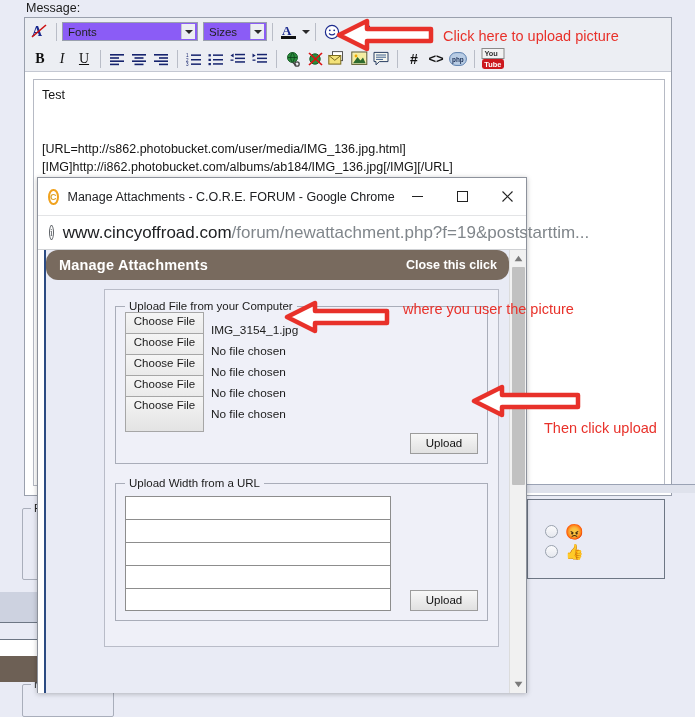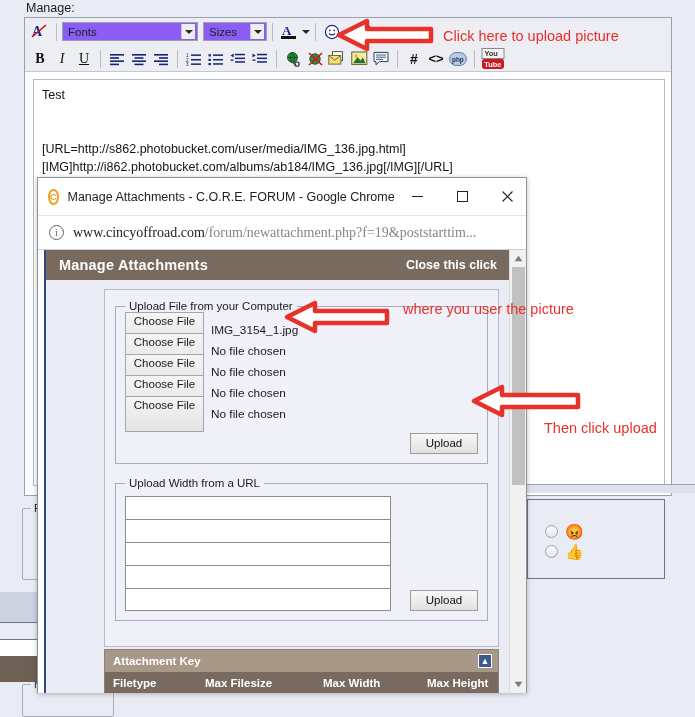--- a/index.html
+++ b/index.html
@@ -105,30 +105,30 @@
   .ch-ctrl { width:45px; display:flex;align-items:center;justify-content:center; cursor:pointer; }
   .ch-url {
     height:34px; background:#fff; display:flex; align-items:center;
     border-bottom:1px solid #cfd1d4; padding-left:11px; gap:9px;
   }
   .info-circle {
     width:15px;height:15px;border-radius:50%;border:1.3px solid #5f6368;
     display:flex;align-items:center;justify-content:center;font-size:10px;color:#5f6368;
     font-family:"Liberation Serif", serif;
   }
-  .urltext { font-size:14px; color:#202124; white-space:nowrap;font-family:Liberation Serif, serif; }
+  .urltext { font-size:17px; color:#202124; white-space:nowrap; }
   .urltext .dim { color:#80868b; }
 
   .ch-body { position:relative; height:443px; background:#ffffff; overflow:hidden; }
 
   
   .vb-page { position:absolute; left:6px; top:0; right:17px; bottom:0; background:#e9ebf5; border-left:2px solid #2b4a82; }
   .vb-head {
     height:30px; background:#786a5e; color:#fff; display:flex; align-items:center;
-    justify-content:space-between; padding:0 12px 0 13px;
+    justify-content:space-between; padding:0 12px 0 13px;border-radius:12px;
   }
   .vb-head-title { font-size:14.5px; font-weight:bold; letter-spacing:.2px; }
   .vb-head-close { font-size:12.5px; font-weight:bold; cursor:pointer; }
 
   .vb-inner { padding:9px 10px 0 10px;margin-left:48px; }
   .panel {
     background:#eff0f8; border:1px solid #b9bcc8; padding:10px 10px 12px 10px;
   }
   fieldset.fs {
     border:1px solid #a9adb9; margin:0 0 13px 0; padding:7px 9px 9px 9px;
@@ -189,21 +189,21 @@
   
   .anno { position:absolute; color:#e8312a; font-size:14.5px; line-height:20px; }
   .anno-arrow { position:absolute; }
   svg { display:block; }
 </style>
 </head>
 <body>
 
 <div id="bg-page">
 
-  <div class="msg-label">Manage:</div>
+  <div class="msg-label">Message:</div>
 
   <div class="editor-shell">
 
     <div class="toolbar">
 
       <div class="tb-row">
         <div class="tb-btn" title="Remove Formatting">
           <svg width="18" height="17" viewBox="0 0 18 17">
             <text x="1" y="13" font-family="Liberation Serif, serif" font-size="14" font-weight="bold" fill="#1b2a8e">A</text>
             <line x1="1" y1="14" x2="15" y2="2" stroke="#cc1111" stroke-width="1.6"></line>
@@ -527,37 +527,20 @@
                 <input class="url-input" value="" style="">
                 <input class="url-input" value="" style="">
                 <input class="url-input" value="" style="">
                 <input class="url-input last" value="" style="">
               </div>
               <span class="upload-btn">Upload</span>
             </div>
           </fieldset>
         </div>
 
-        <div class="akey">
-          <div class="akey-head">
-            <span>Attachment Key</span>
-            <span class="akey-collapse">▲</span>
-          </div>
-          <table>
-            <thead>
-              <tr>
-                <th style="width:92px">Filetype</th>
-                <th style="width:118px">Max Filesize</th>
-                <th style="width:104px">Max Width</th>
-                <th>Max Height</th>
-              </tr>
-            </thead>
-
-          </table>
-        </div>
       </div>
     </div>
 
     <div class="scroll-col">
       <div class="sc-arrow">
         <svg width="9" height="7" viewBox="0 0 9 7">
             <polygon points="4.5,0.8 8.4,6.2 0.6,6.2" fill="#7a7a7a"></polygon>
           </svg>
       </div>
       <div class="sc-thumb"></div>

